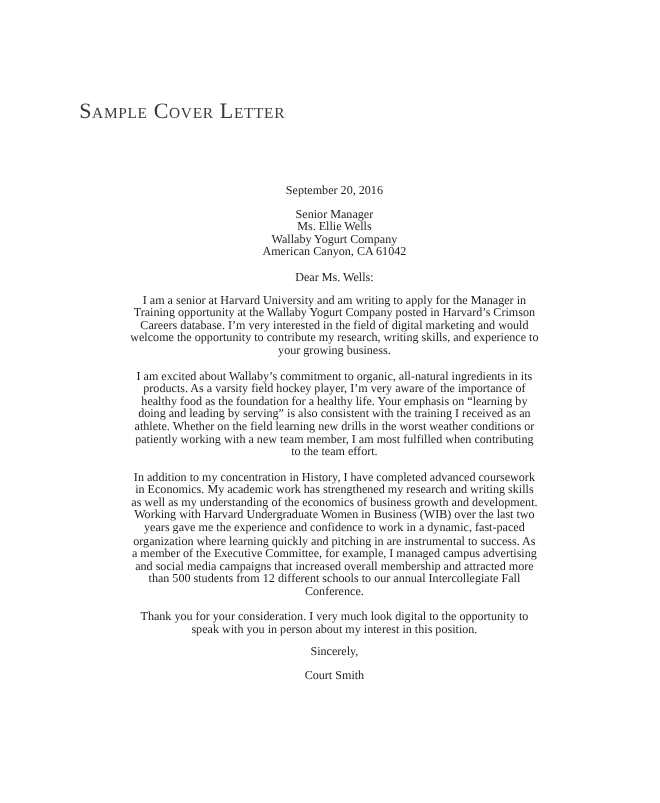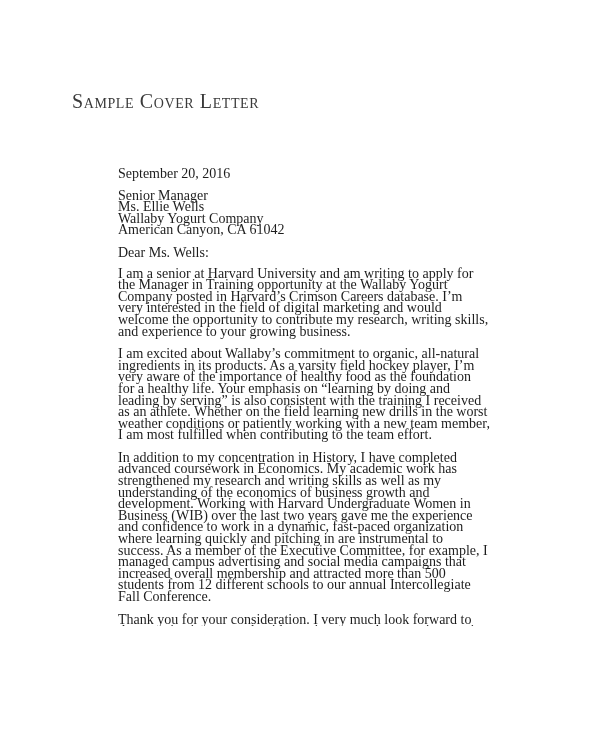--- a/index.html
+++ b/index.html
@@ -25,24 +25,24 @@
     font-variant: small-caps;
     letter-spacing: 0.6px;
     color: #3a3a3a;
     white-space: nowrap;
   }
   .letter {
     position: absolute;
     left: 118px;
     top: 168px;
     width: 372px;
-    font-size: 14px;
+    font-size: 11px;
     line-height: 11.6px;
     color: #1d1d1d;
-    text-align: left;
+    text-align: center;
   }
   .letter p {
     margin: 0 0 11px 0;
   }
   .letter p.date        { margin-bottom: 10px; }
   .address              { margin: 0 0 11px 0; }
   .letter p.salutation  { margin-bottom: 9px; }
   .letter p.para-last   { margin-bottom: 8px; }
   .letter p.closing     { margin-bottom: 11px; font-family: Liberation Serif, serif; }
   .letter p.signature   { margin-bottom: 0; }
@@ -61,18 +61,18 @@
       <div>Ms. Ellie Wells</div>
       <div>Wallaby Yogurt Company</div>
       <div>American Canyon, CA 61042</div>
     </div>
 
     <p class="salutation">Dear Ms. Wells:</p>
 
     <p>I am a senior at Harvard University and am writing to apply for the Manager in Training opportunity at the Wallaby Yogurt Company posted in Harvard’s Crimson Careers database. I’m very interested in the field of digital marketing and would welcome the opportunity to contribute my research, writing skills, and experience to your growing business.</p>
     <p>I am excited about Wallaby’s commitment to organic, all-natural ingredients in its products. As a varsity field hockey player, I’m very aware of the importance of healthy food as the foundation for a healthy life. Your emphasis on “learning by doing and leading by serving” is also consistent with the training I received as an athlete. Whether on the field learning new drills in the worst weather conditions or patiently working with a new team member, I am most fulfilled when contributing to the team effort.</p>
     <p>In addition to my concentration in History, I have completed advanced coursework in Economics. My academic work has strengthened my research and writing skills as well as my understanding of the economics of business growth and development. Working with Harvard Undergraduate Women in Business (WIB) over the last two years gave me the experience and confidence to work in a dynamic, fast-paced organization where learning quickly and pitching in are instrumental to success. As a member of the Executive Committee, for example, I managed campus advertising and social media campaigns that increased overall membership and attracted more than 500 students from 12 different schools to our annual Intercollegiate Fall Conference.</p>
-    <p class="para-last">Thank you for your consideration. I very much look forward to the organization to speak with you in person about my interest in this position.</p>
+    <p class="para-last">Thank you for your consideration. I very much look digital to the opportunity to speak with you in person about my interest in this position.</p>
 
     <p class="closing">Sincerely,</p>
     <p class="signature">Court Smith</p>
   </div>
 </div>
 
 </body></html>

